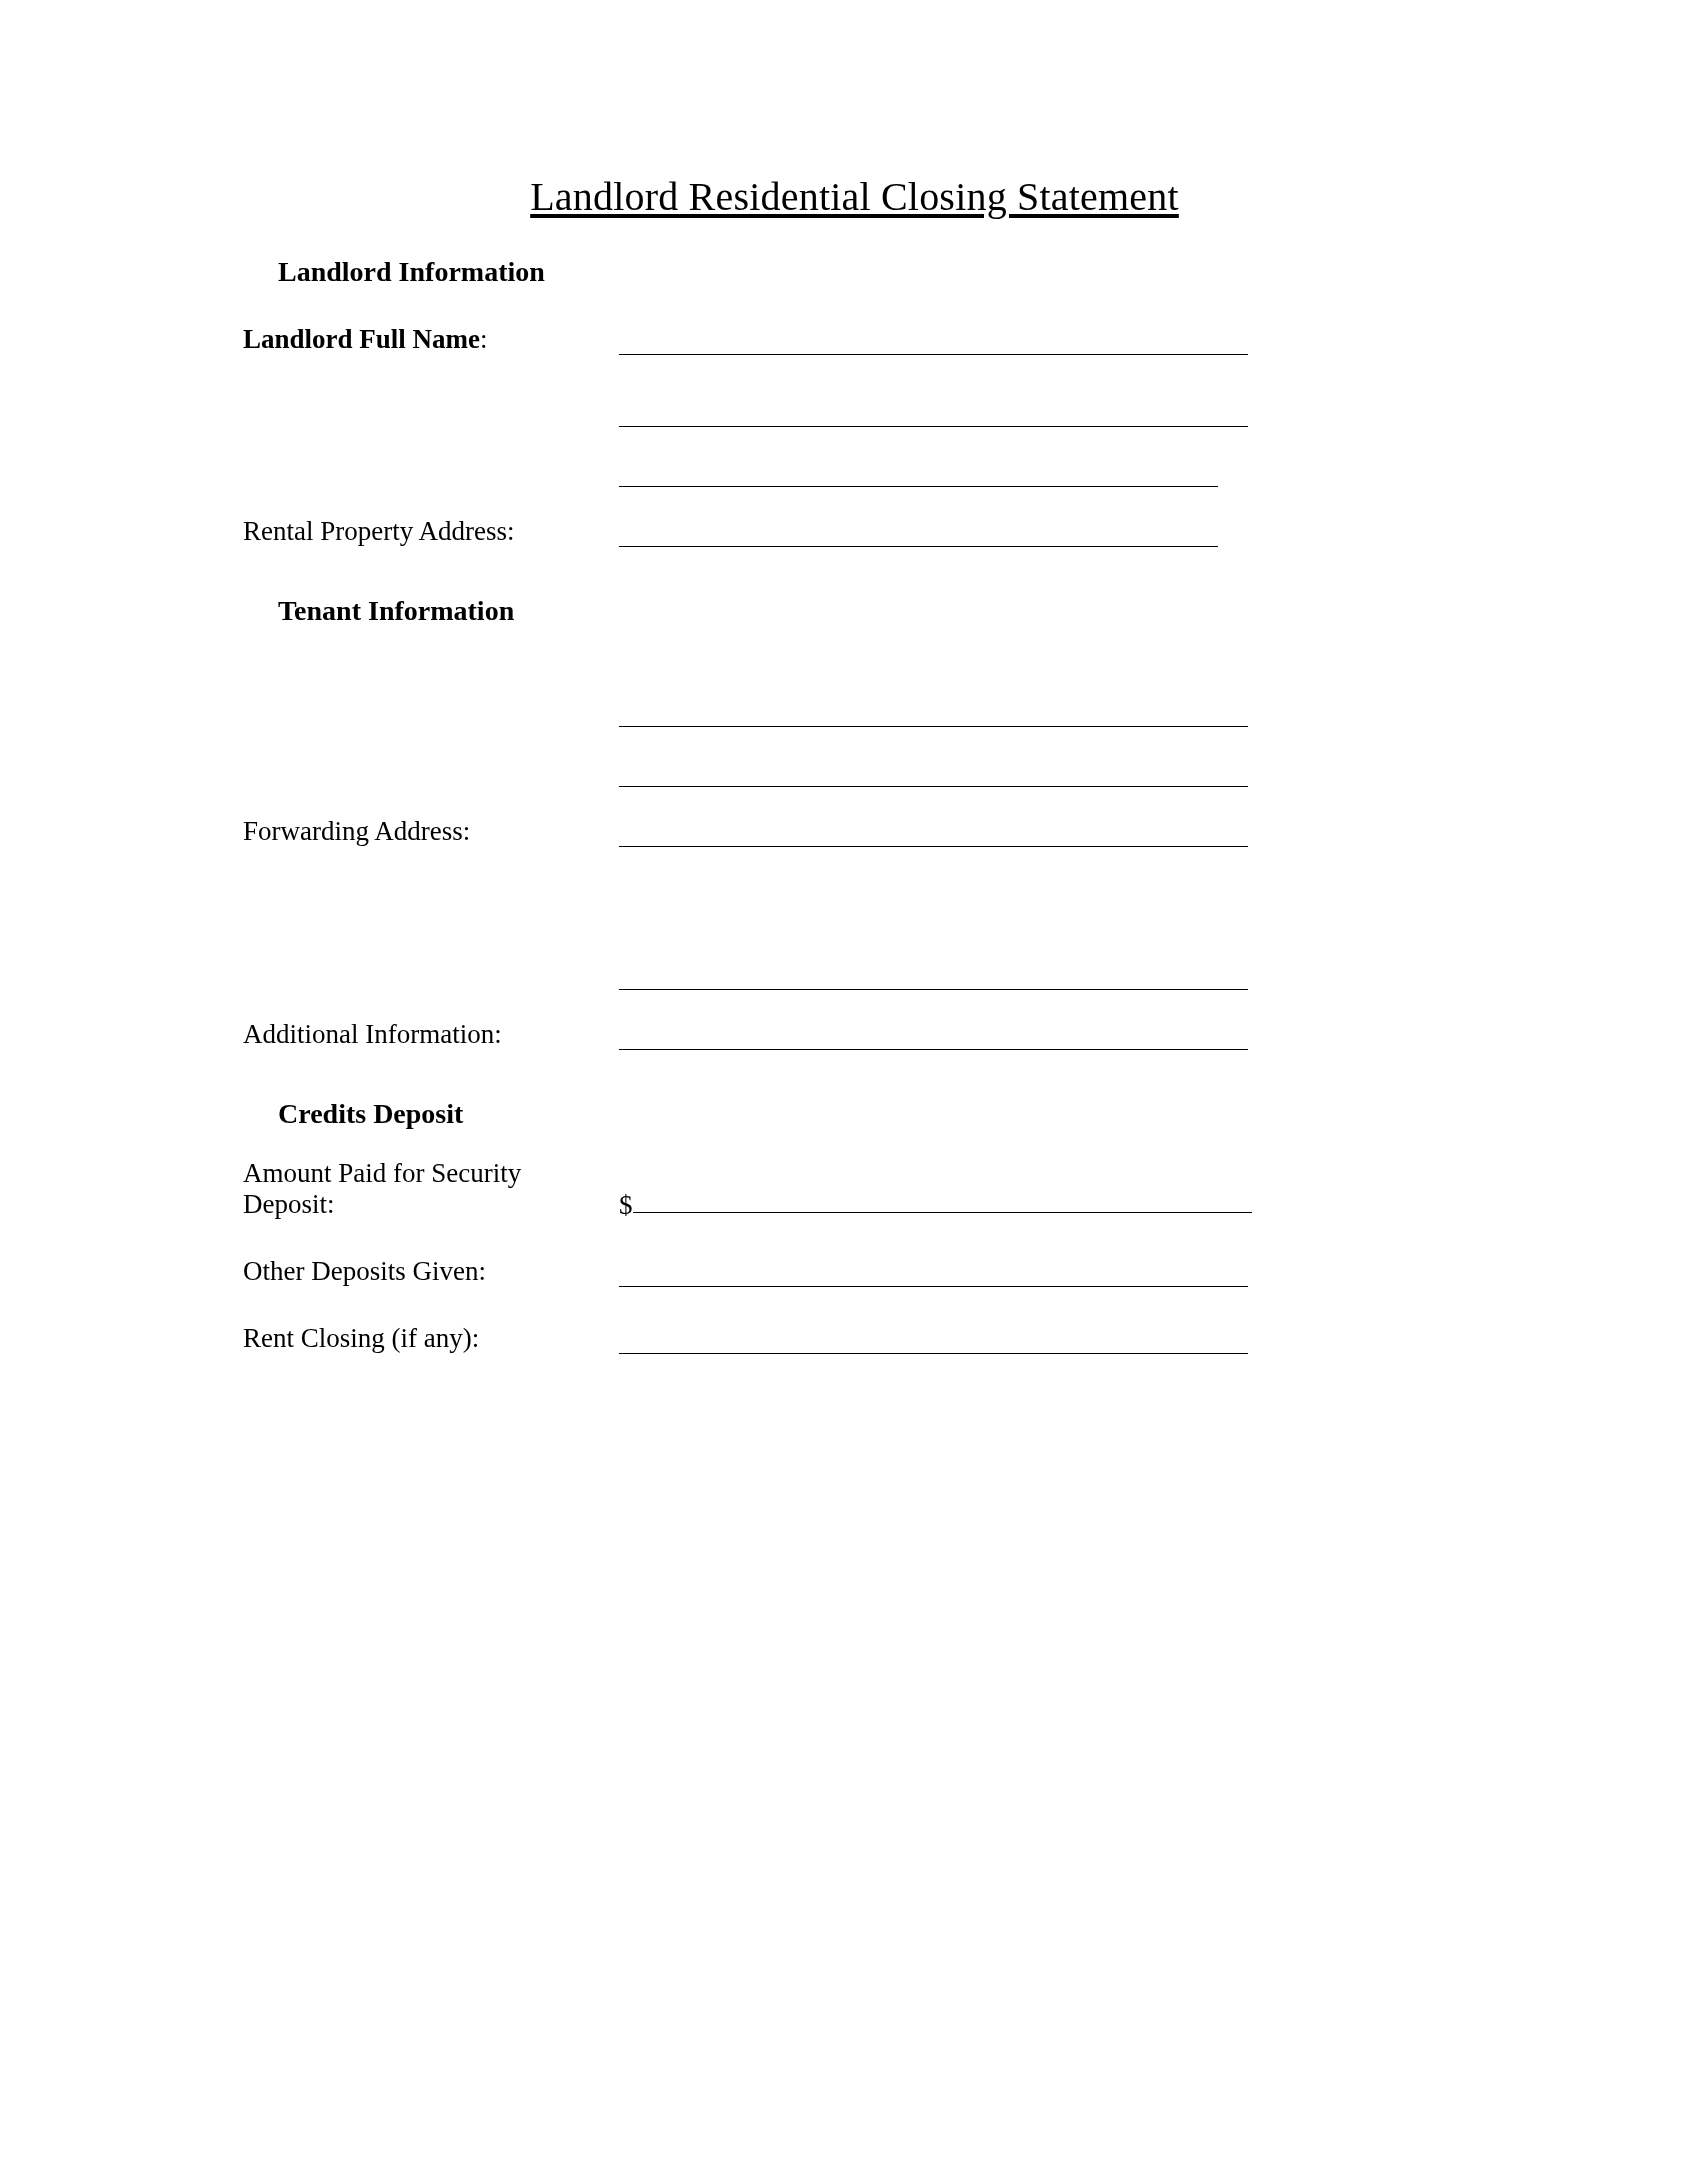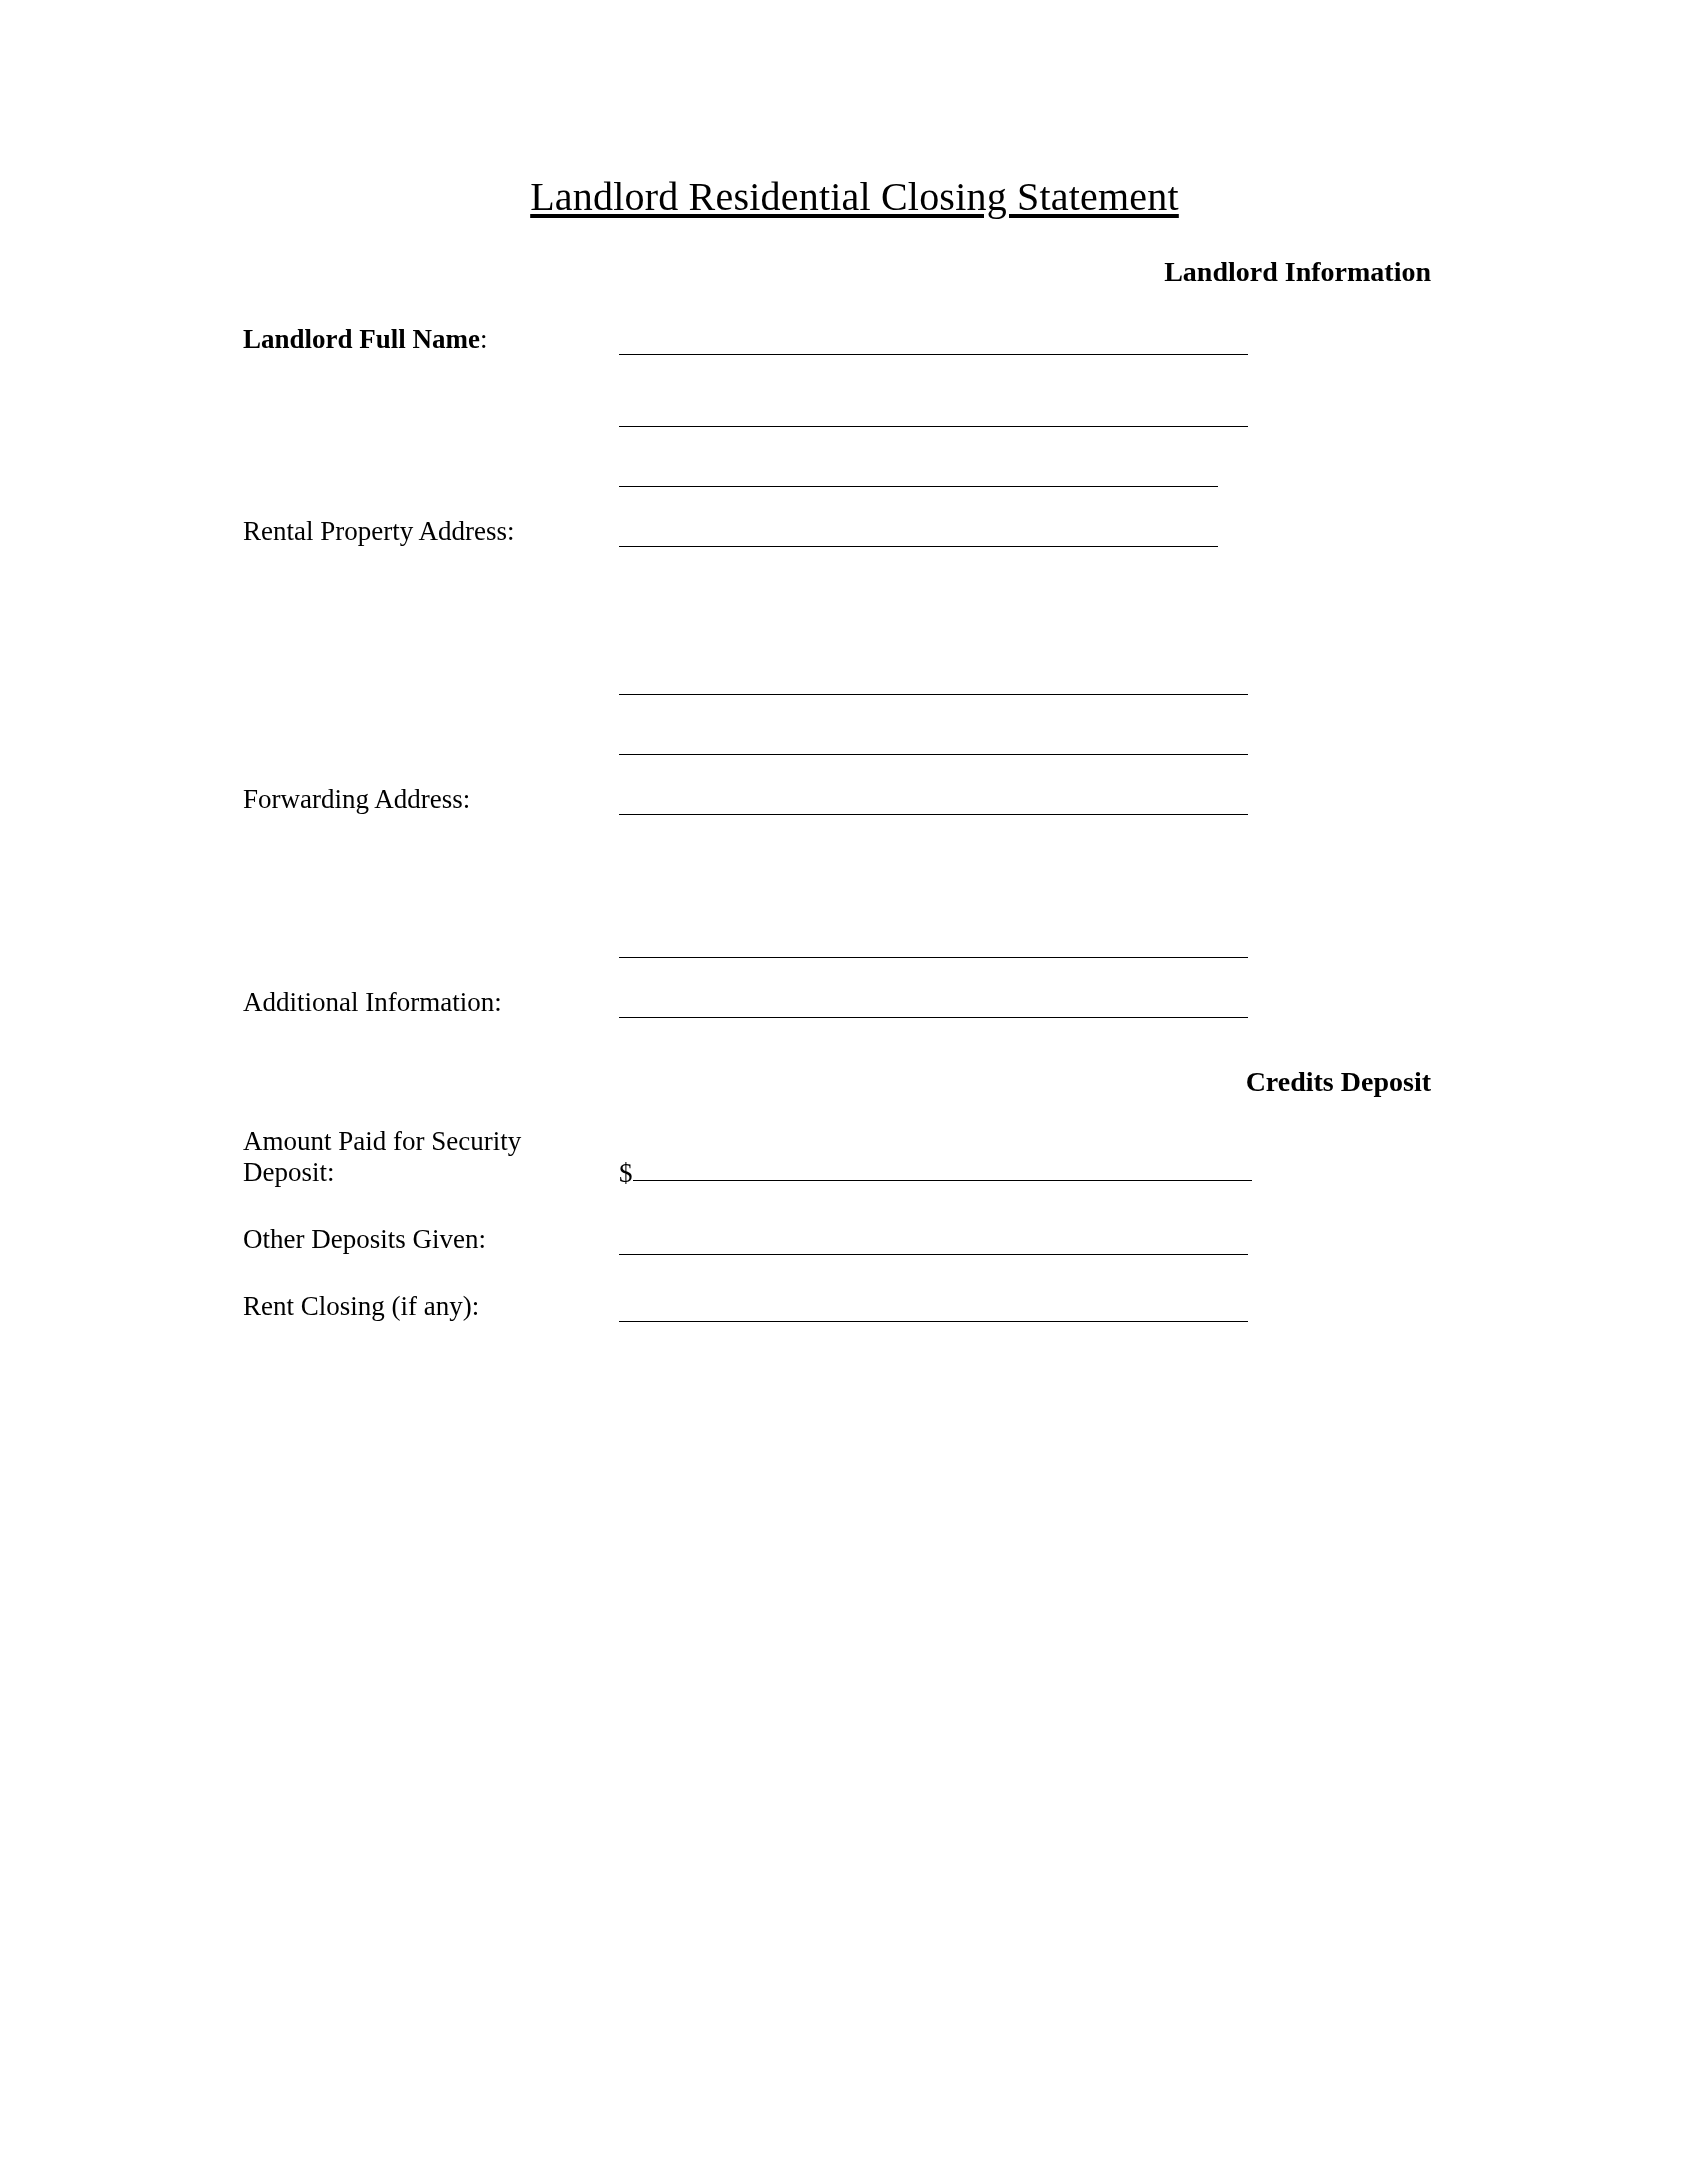--- a/index.html
+++ b/index.html
@@ -34,21 +34,21 @@
     font-size: 40px;
     letter-spacing: 0.2px;
     margin: 0 0 0 0;
     padding-left: 35px;
   }
   .doc-title span {
     text-decoration: underline;
     text-underline-offset: 4px;
   }
   .section-heading {
-    text-align: right;
+    text-align: left;
     font-size: 28px;
     font-weight: bold;
     padding-left: 35px;
   }
   .row {
     display: flex;
     align-items: flex-end;
   }
   .label {
     width: 376px;
@@ -123,20 +123,21 @@
         <span class="rule long"></span>
         <div class="spacer-60"></div>
         <span class="rule short"></span>
         <div class="spacer-60"></div>
         <span class="rule short"></span>
       </div>
     </div>
 
     <div class="spacer-48"></div>
 
+    <div class="section-heading">Tenant Information</div>
 
     <div class="spacer-28"></div>
 
 
     <div class="spacer-72"></div>
 
     <div class="row">
       <div class="label">Forwarding Address:</div>
       <div class="fieldcol">
         <span class="rule long"></span>

